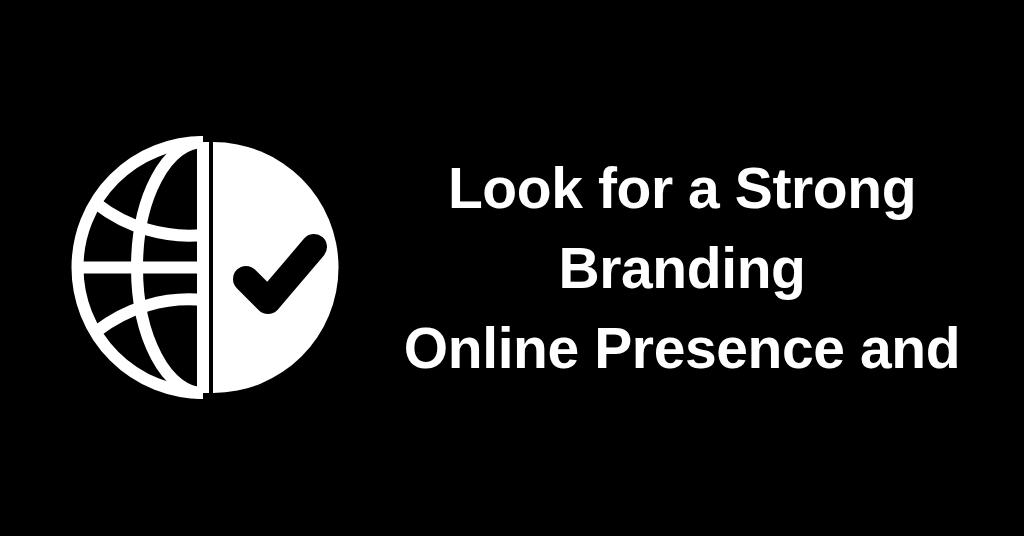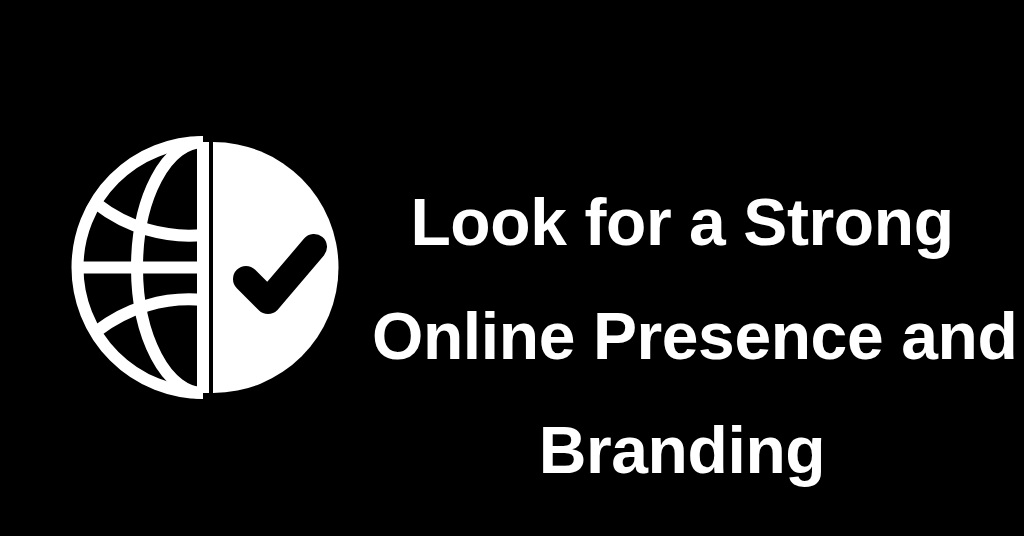--- a/index.html
+++ b/index.html
@@ -47,25 +47,24 @@
     top: 148px;
     width: 620px;
     text-align: center;
   }
 
   .headline-line {
     display: block;
     color: #ffffff;
     font-family: "Liberation Sans", sans-serif;
     font-weight: 700;
-    font-size: 66px;
+    font-size: 57px;
     line-height: 80px;
     letter-spacing: -0.4px;
     white-space: nowrap;
-    margin-top: 34px;
   }
 </style>
 </head>
 <body>
 
 <div class="banner">
 
   <div class="icon-wrap">
     <svg viewBox="0 0 273 273" xmlns="http://www.w3.org/2000/svg" aria-hidden="true">
 
@@ -90,17 +89,17 @@
 
       <g>
         <path d="M 177 148 L 199 170 L 245 116" fill="none" stroke="#000000" stroke-width="26" stroke-linecap="round" stroke-linejoin="round"></path>
       </g>
 
     </svg>
   </div>
 
   <div class="headline">
     <span class="headline-line">Look for a Strong</span>
+    <span class="headline-line">Branding</span>
     <span class="headline-line">Online Presence and</span>
-    <span class="headline-line">Branding</span>
   </div>
 
 </div>
 
 </body></html>

